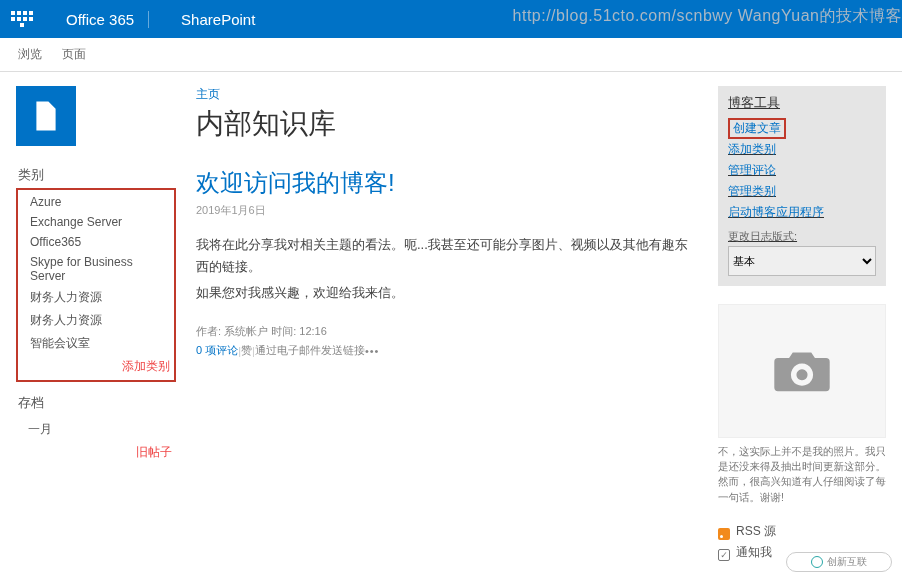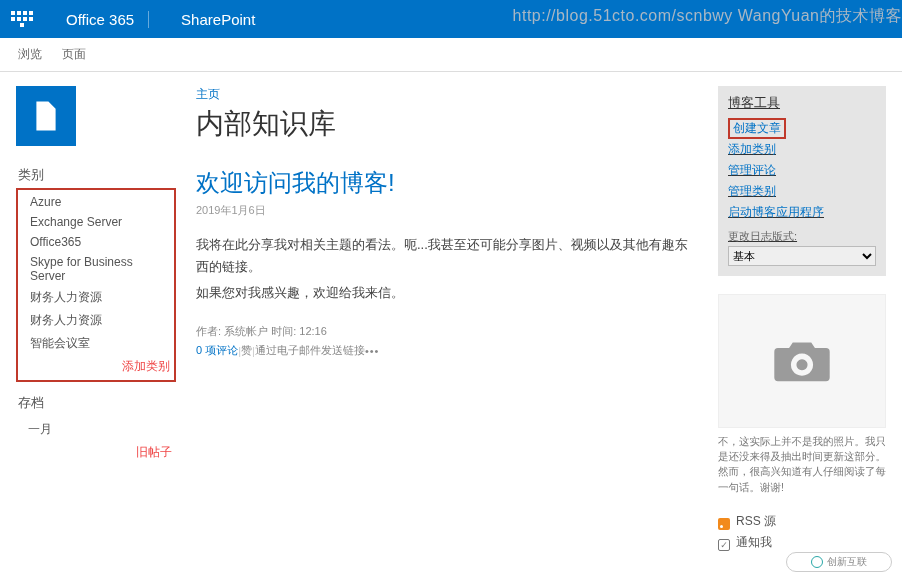--- a/index.html
+++ b/index.html
@@ -42,21 +42,21 @@
 .ellipsis { letter-spacing: 1px; cursor: pointer; }
 
 .right-col { width: 168px; flex: 0 0 168px; }
 .tool-panel { background: #e5e5e5; padding: 8px 10px 10px 10px; margin-bottom: 18px; text-decoration: underline; }
 .tool-title { font-size: 13px; color: #333; margin-bottom: 6px; }
 .tool-list { list-style: none; }
 .tool-list li { padding: 2px 0; }
 .tool-list li a { font-size: 12px; color: #0072c6; }
 .tool-list li.red-box { display: inline-block; padding: 0 3px; }
 .format-label { font-size: 11px; color: #666; margin-top: 6px; }
-.format-select { width: 100%; font-size: 11px; margin-top: 2px; border: 1px solid #bbb; height: 20px; }
+.format-select { width: 100%; font-size: 11px; margin-top: 2px; border: 1px solid #bbb; height: 30px; }
 
 .photo-box { background: #f6f6f6; border: 1px solid #eee; height: 134px; display: flex; align-items: center; justify-content: center; margin-bottom: 6px; }
 .photo-box svg { width: 60px; height: 48px; fill: #9b9b9b; }
 .photo-caption { font-size: 10.5px; color: #777; line-height: 1.45; margin-bottom: 16px; }
 
 .rss-row, .notify-row { font-size: 12px; color: #555; display: flex; align-items: flex-end; gap: 6px; padding: 2px 0; cursor: pointer; }
 .rss-icon { width: 12px; height: 12px; background: #f28a1c; border-radius: 2px; position: relative; }
 .rss-icon::before { content: ""; position: absolute; bottom: 2px; left: 2px; width: 3px; height: 3px; background: #fff; border-radius: 50%; }
 .notify-icon { width: 12px; height: 12px; border: 1px solid #777; border-radius: 2px; font-size: 9px; line-height: 10px; text-align: center; color: #777; }
 

